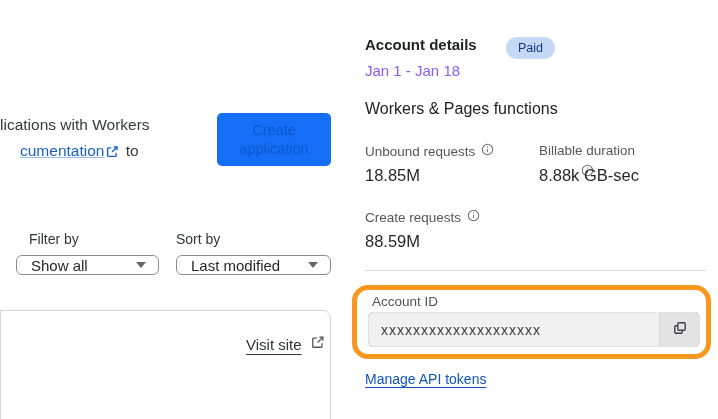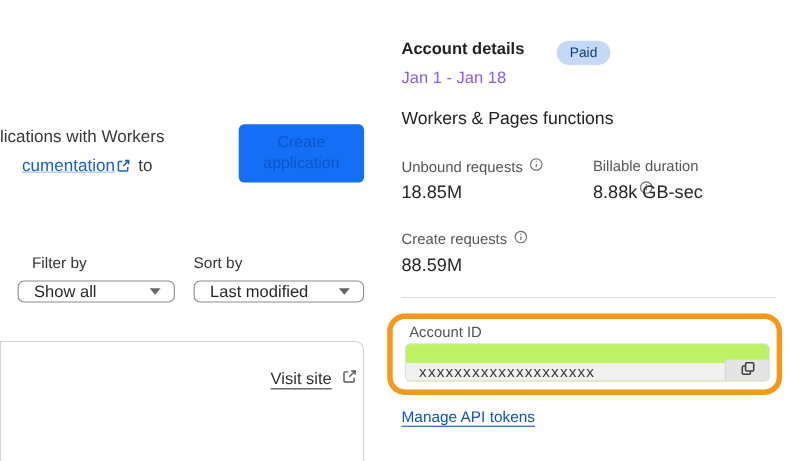--- a/index.html
+++ b/index.html
@@ -41,21 +41,21 @@
   .section-title { position:absolute; left:365px; top:100px; font-size:16px; font-weight:normal; color:#212226; }
 
   .stat-label { position:absolute; font-size:13.5px; color:#55575b; display:flex; align-items:center; gap:6px; }
   .stat-value { position:absolute; font-size:16.5px; color:#27282b; }
   .info-icon { display:inline-block; color:#6f7276; }
 
   .divider { position:absolute; left:365px; top:270px; width:341px; height:1px; background:#dcdcdc; }
 
   .acct-id-label { position:absolute; left:372px; top:294px; font-size:13.5px; color:#515459; }
   .acct-id-group { position:absolute; left:368px; top:312px; width:332px; height:35px;
-    display:flex; border-radius:5px; overflow:hidden; border:1px solid #e2e2e2; background:#bef264;align-items:flex-end; }
+    display:flex; border-radius:5px; overflow:hidden; border:1px solid #e2e2e2; background:#a21caf; }
   .acct-id-input { flex:1; border:none; background:#f1f1f2; font-size:14px; color:#3a3b3e;
     letter-spacing:1px; padding:0 12px; font-family:"Liberation Sans",sans-serif; outline:none; }
   .copy-btn { width:40px; background:#e4e4e5; border:none; border-left:1px solid #d6d6d7;
     display:flex; align-items:center; justify-content:center; cursor:pointer; color:#3f4043; }
 
   .annotation { position:absolute; left:352px; top:285px; width:359px; height:74px;
     border:5px solid #f7981d; border-radius:16px; pointer-events:none; }
 
   .manage-link { position:absolute; left:365px; top:371px; font-size:14px; color:#1254bd;
     text-decoration:underline; text-underline-offset:3px; cursor:pointer; }

